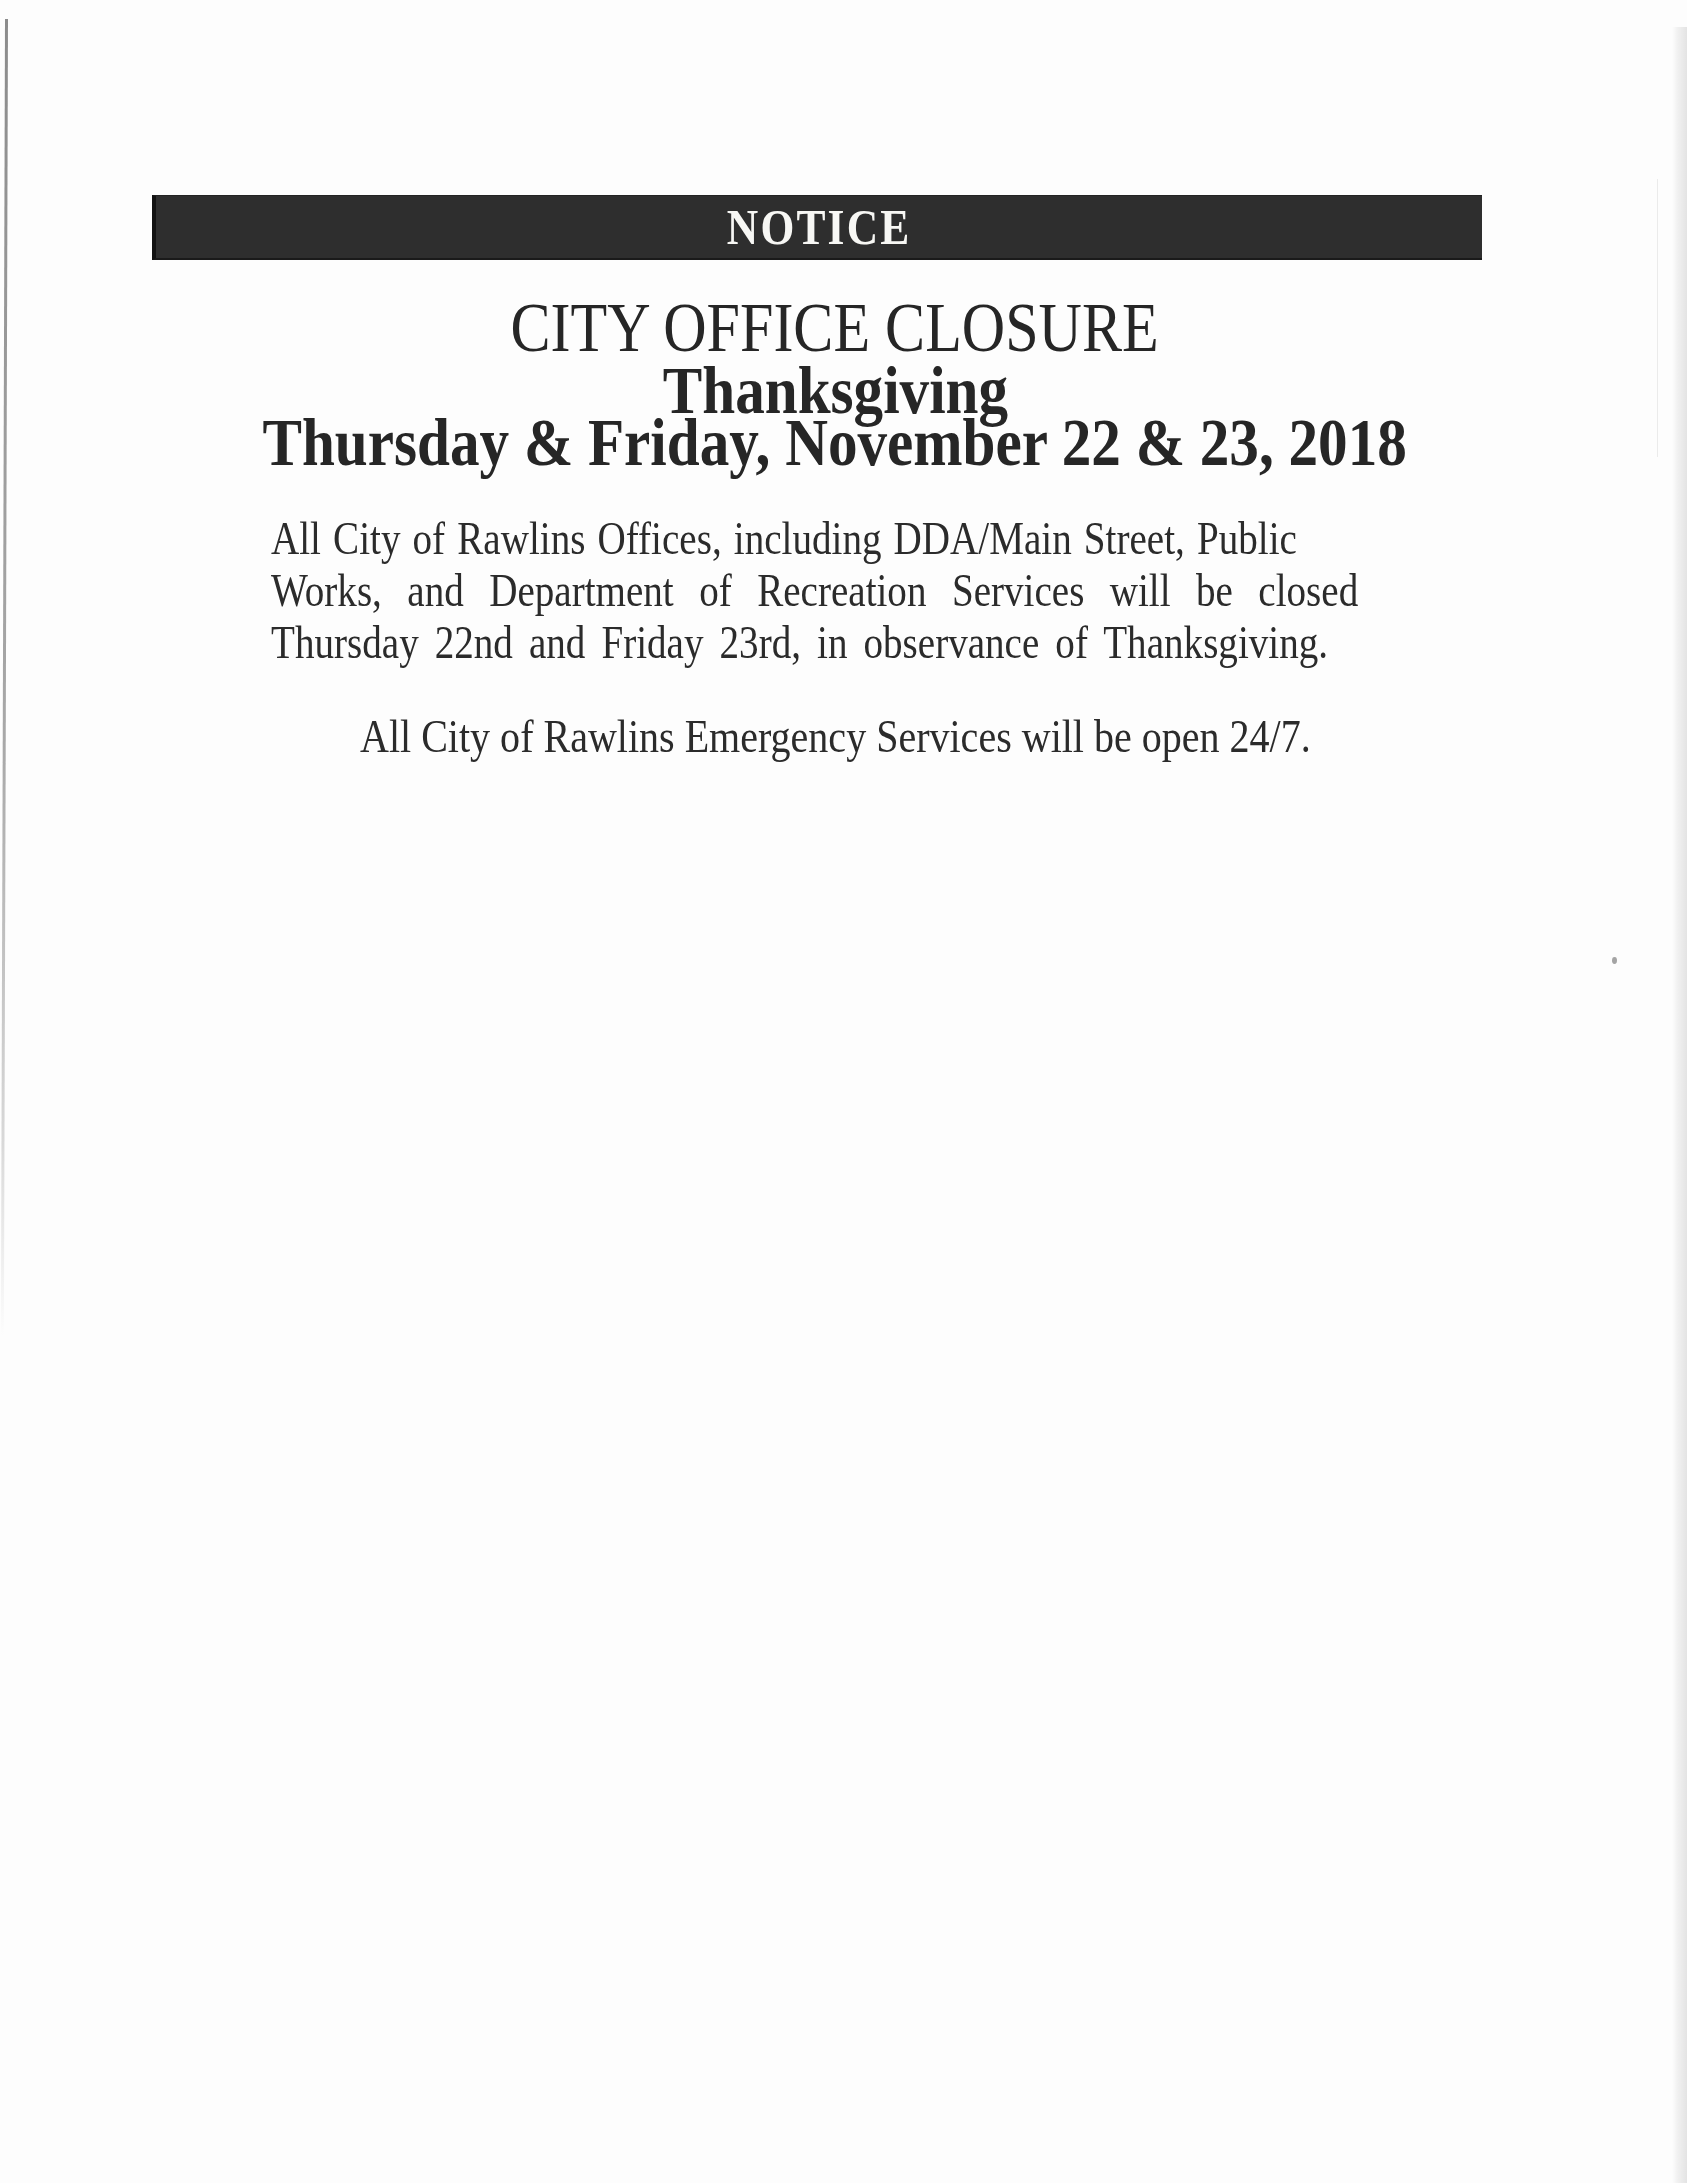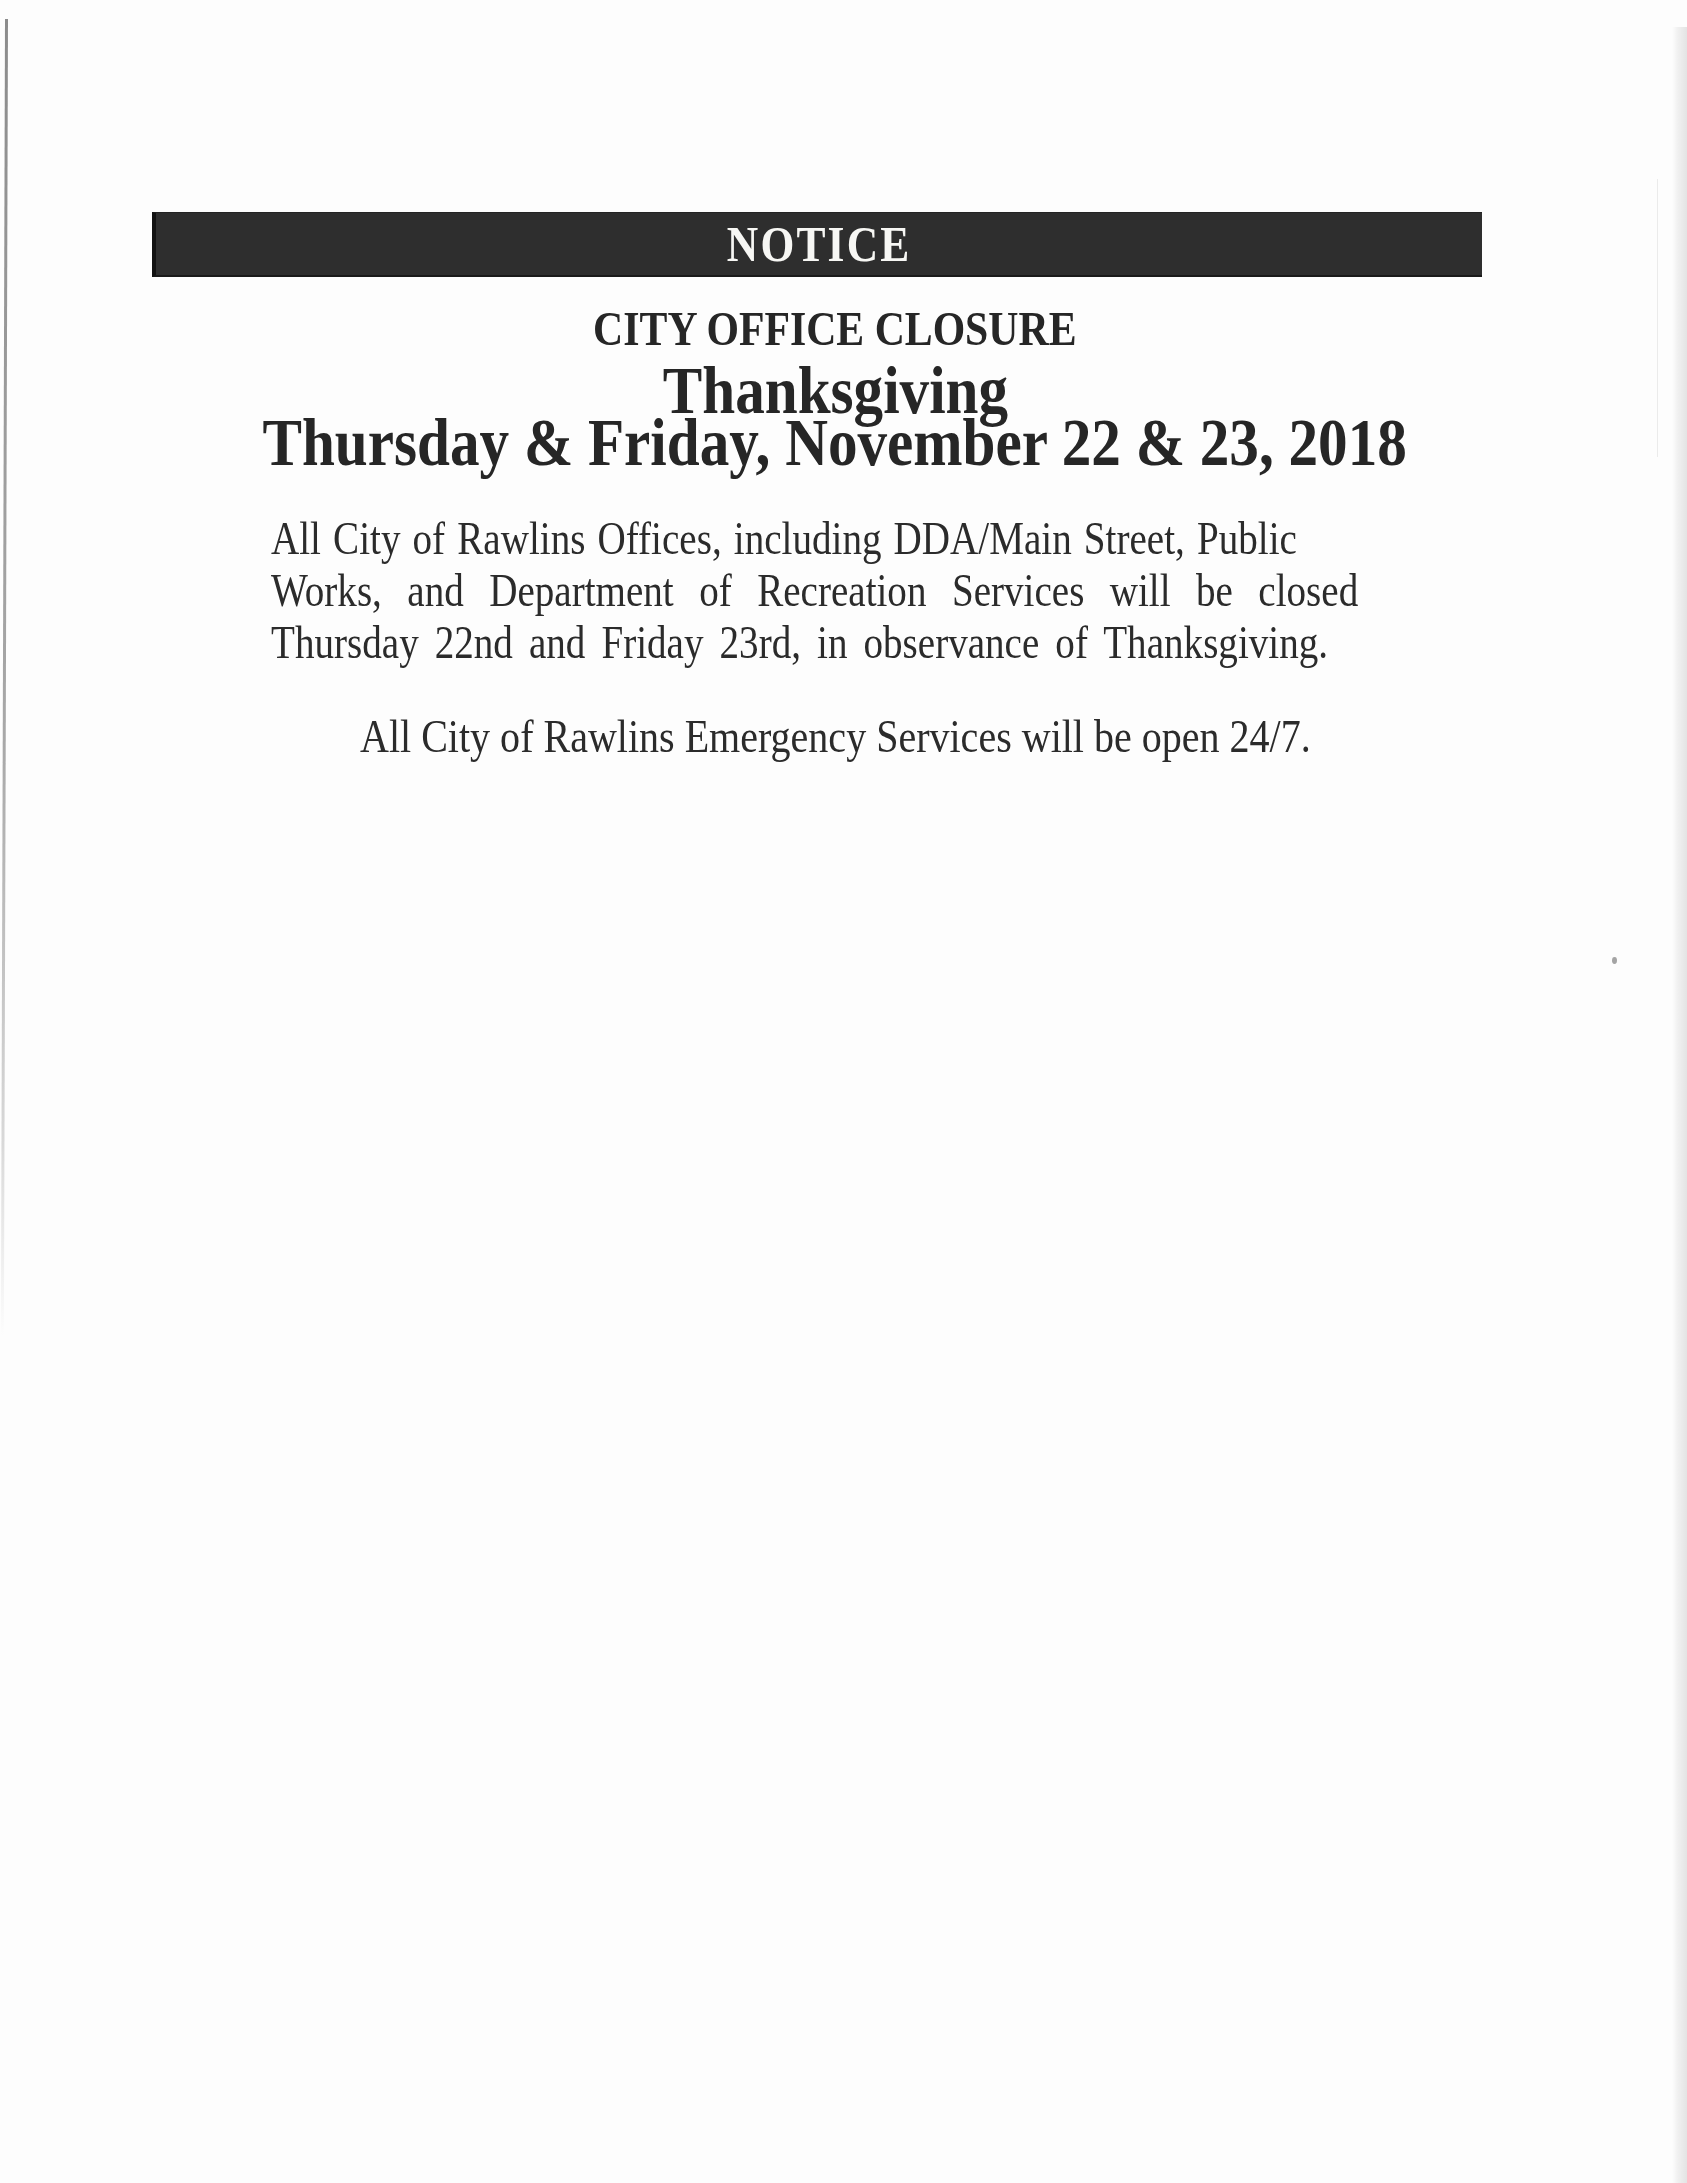--- a/index.html
+++ b/index.html
@@ -59,21 +59,21 @@
     height: 7.3px;
     border-radius: 50%;
     background: #8d8d8d;
     opacity: 0.8;
   }
 
   
   .notice-banner {
     position: absolute;
     left: 152px;
-    top: 212px;
+    top: 195px;
     width: 1330px;
     height: 65px;
     background: #2e2e2e;
     border-left: 4px solid #121212;
     border-bottom: 2px solid #1a1a1a;
     border-top: 1.3px solid #232323;
     box-sizing: border-box;
     display: flex;
     align-items: center;
     justify-content: center;
@@ -98,22 +98,22 @@
     white-space: nowrap;
   }
   .squeeze {
     display: inline-block;
     transform: scaleX(0.87);
     transform-origin: center top;
     white-space: nowrap;
   }
   .doc-title {
     top: 297px;
-    font-size: 48px;
-    font-weight: 700;
+    font-size: 69px;
+    font-weight: 400;
     line-height: 63px;
     color: #262626;
   }
   .doc-subtitle {
     top: 364px;
     font-size: 68px;
     font-weight: 700;
     line-height: 52px;
     color: #262626;
   }

